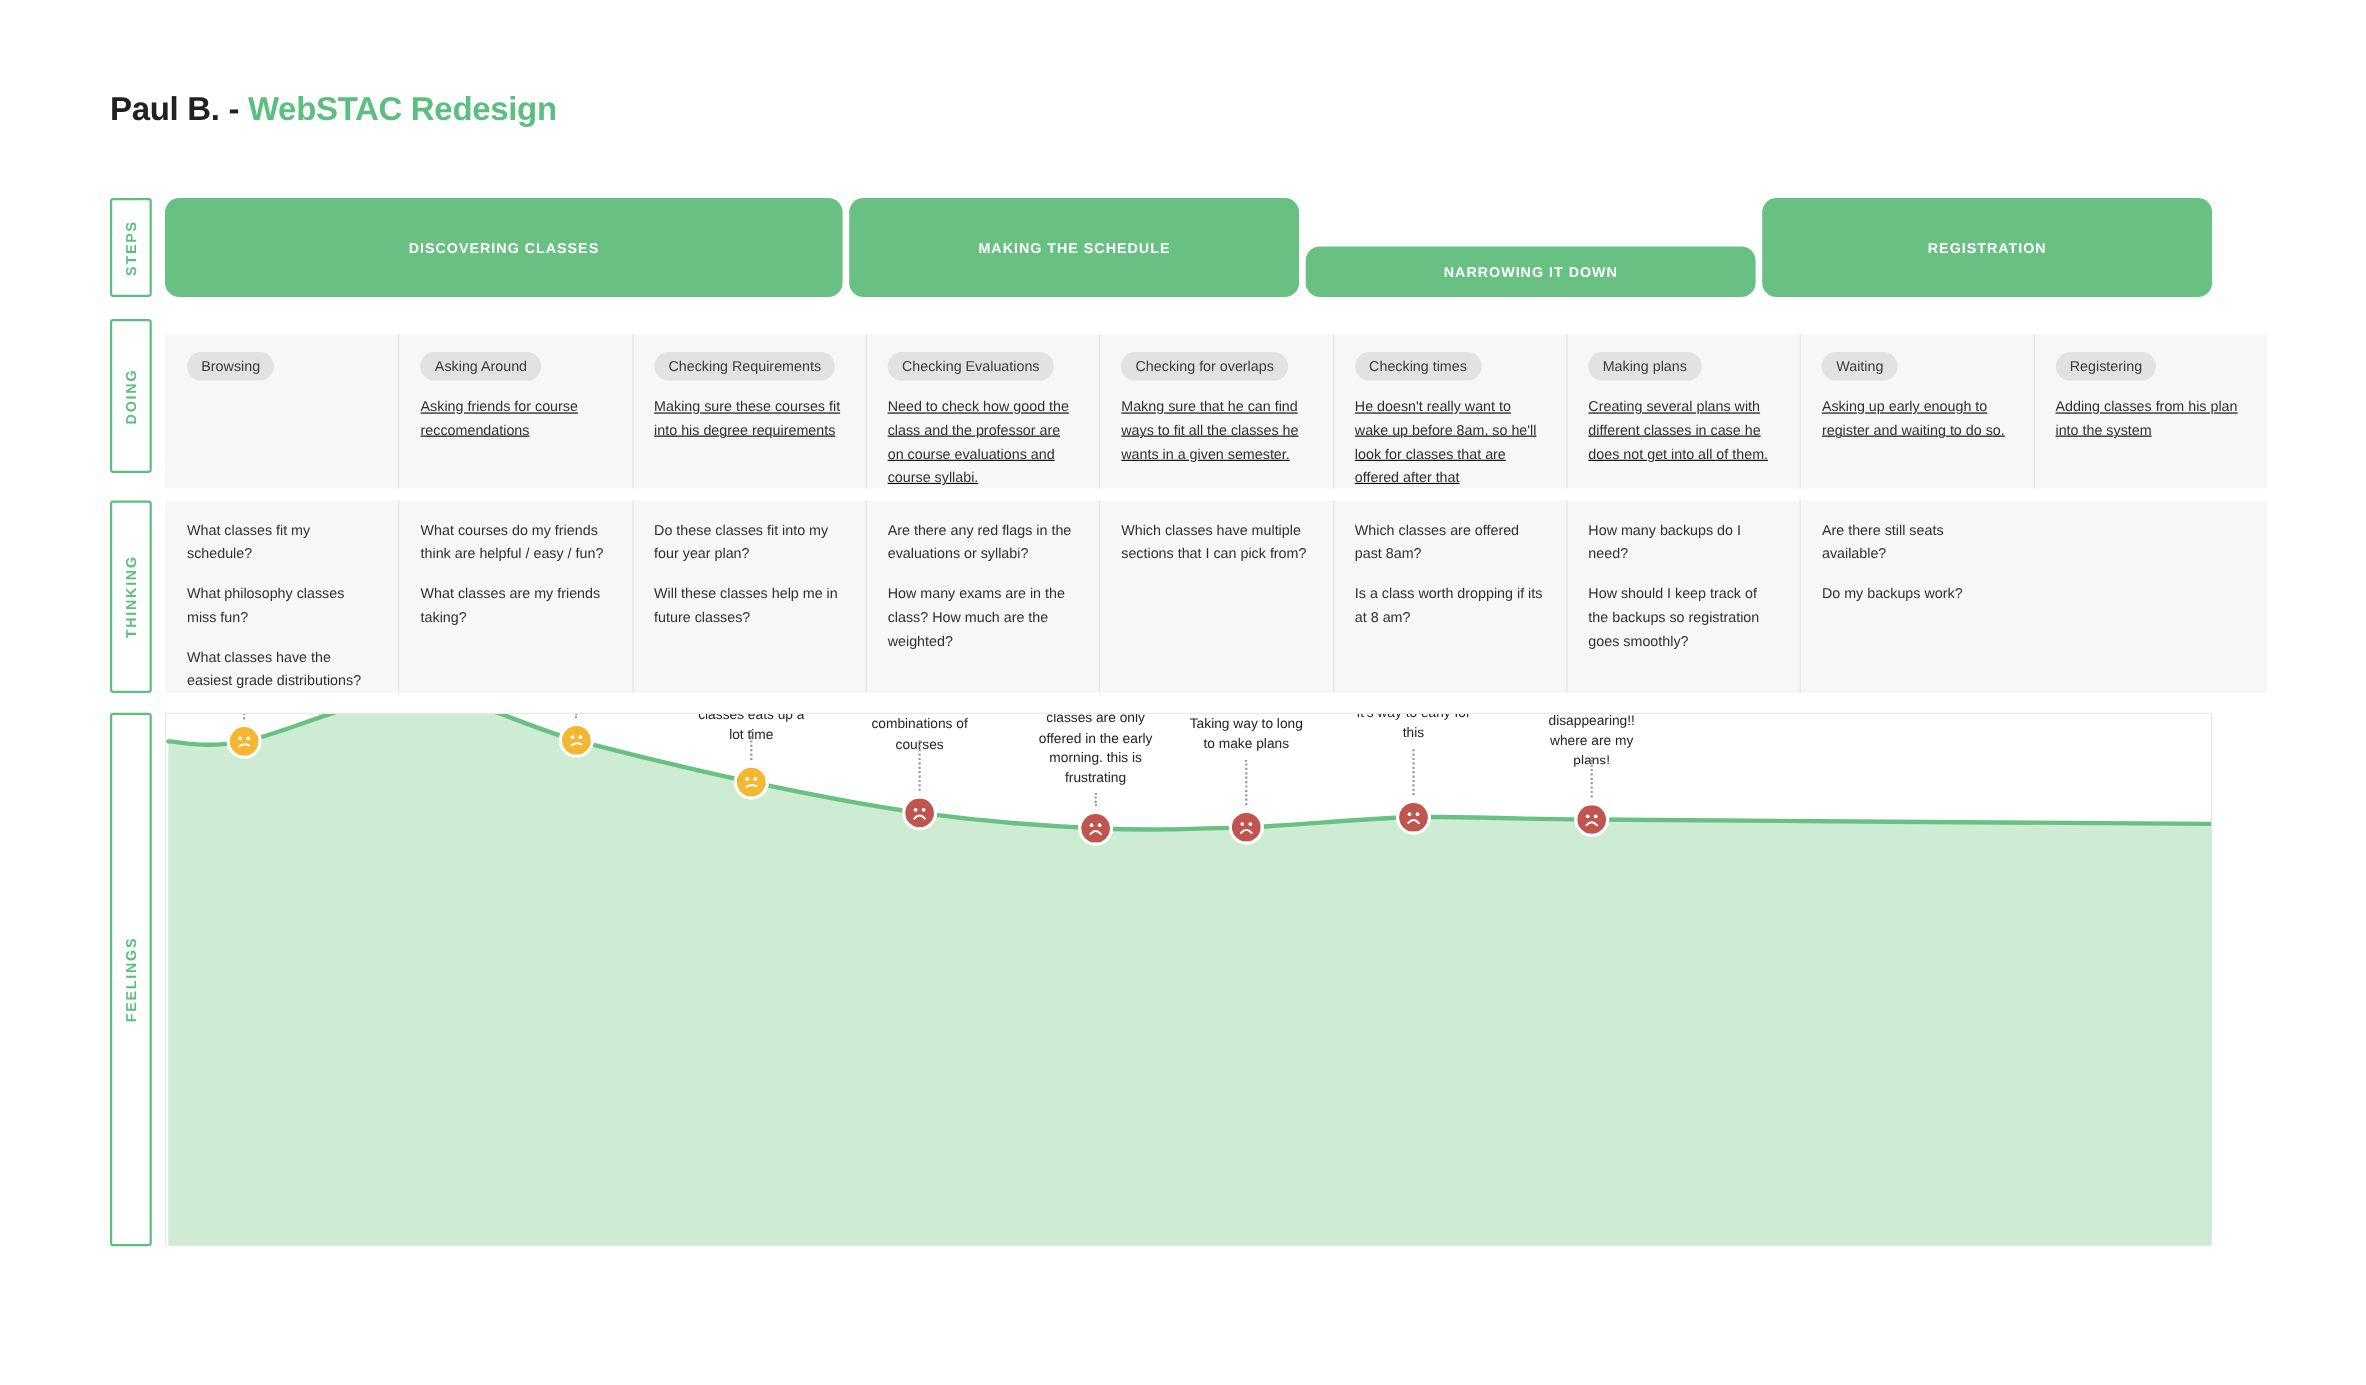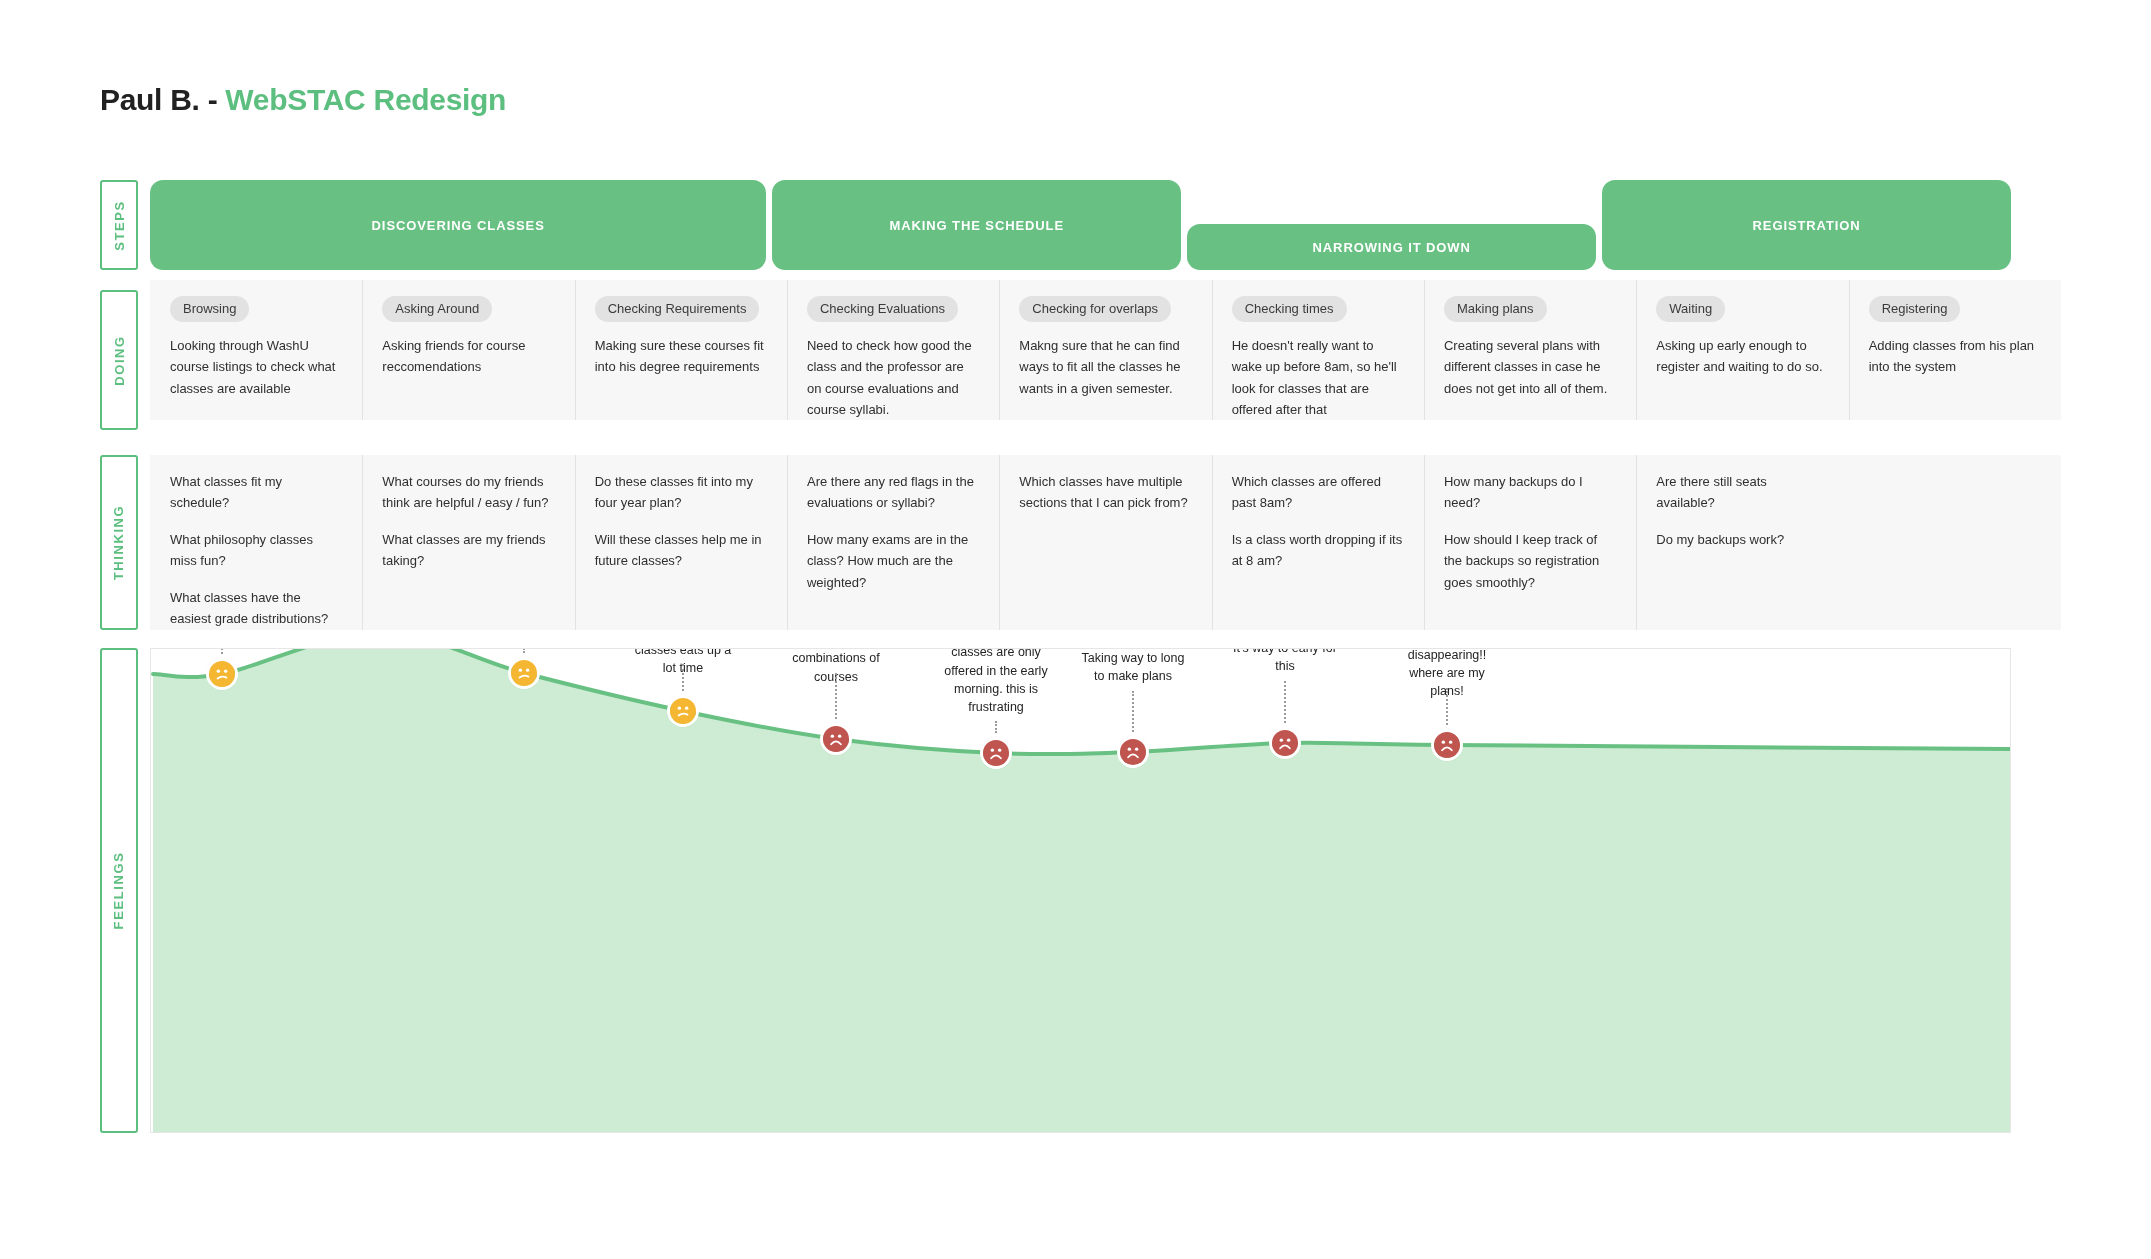--- a/index.html
+++ b/index.html
@@ -43,22 +43,22 @@
   .step-block {
     background: #68c183;
     border-radius: 13px;
     display: flex; align-items: center; justify-content: center;
     color: #ffffff; font-size: 13px; font-weight: bold; letter-spacing: 0.9px;
     text-align: center;
   }
 
   
   .doing-row {
-    position: absolute; left: 150px; top: 280px; width: 1911px; height: 140px;
-    background: #f7f7f7; display: flex;
+    position: absolute; left: 150px; top: 304px; width: 1911px; height: 140px;
+    background: #f7f7f7; display: flex; text-decoration: underline;
   }
   .doing-cell { position: relative; padding: 16px 20px 10px 20px; }
   .doing-cell + .doing-cell::before {
     content: ""; position: absolute; left: 0; top: 0; bottom: 0; width: 1px; background: #e3e3e3;
   }
   .chip {
     display: inline-block;
     background: #e2e2e2; color: #3b3b3b;
     border-radius: 14px;
     padding: 5px 13px 6px 13px;
@@ -138,21 +138,21 @@
       </div>
       <div class="step-block" style="width: 418.667px; margin-top: 44px;">
         <span>NARROWING IT DOWN</span>
       </div>
       <div class="step-block" style="width: 418.667px;">
         <span>REGISTRATION</span>
       </div>
     </div>
 
   <div class="doing-row" id="doing-row">
-      <div class="doing-cell" style="width: 212.333px;"><div class="chip">Browsing</div><div class="doing-desc">Looking through WashU course listings to check what classes are available</div></div>
+      <div class="doing-cell" style="width: 212.333px;"><div class="chip">Browsing</div></div>
       <div class="doing-cell" style="width: 212.333px;"><div class="chip">Asking Around</div><div class="doing-desc">Asking friends for course reccomendations</div></div>
       <div class="doing-cell" style="width: 212.333px;"><div class="chip">Checking Requirements</div><div class="doing-desc">Making sure these courses fit into his degree requirements</div></div>
       <div class="doing-cell" style="width: 212.333px;"><div class="chip">Checking Evaluations</div><div class="doing-desc">Need to check how good the class and the professor are on course evaluations and course syllabi.</div></div>
       <div class="doing-cell" style="width: 212.333px;"><div class="chip">Checking for overlaps</div><div class="doing-desc">Makng sure that he can find ways to fit all the classes he wants in a given semester.</div></div>
       <div class="doing-cell" style="width: 212.333px;"><div class="chip">Checking times</div><div class="doing-desc">He doesn't really want to wake up before 8am, so he'll look for classes that are offered after that</div></div>
       <div class="doing-cell" style="width: 212.333px;"><div class="chip">Making plans</div><div class="doing-desc">Creating several plans with different classes in case he does not get into all of them.</div></div>
       <div class="doing-cell" style="width: 212.333px;"><div class="chip">Waiting</div><div class="doing-desc">Asking up early enough to register and waiting to do so.</div></div>
       <div class="doing-cell" style="width: 212.333px;"><div class="chip">Registering</div><div class="doing-desc">Adding classes from his plan into the system</div></div>
     </div>
 

